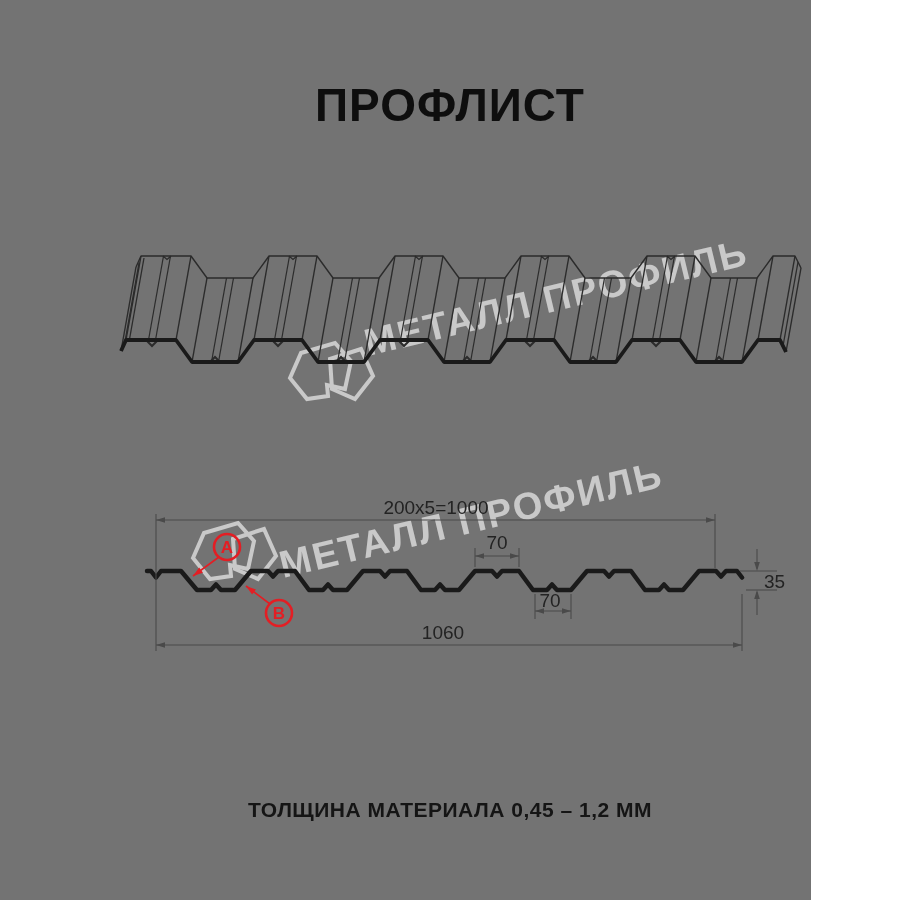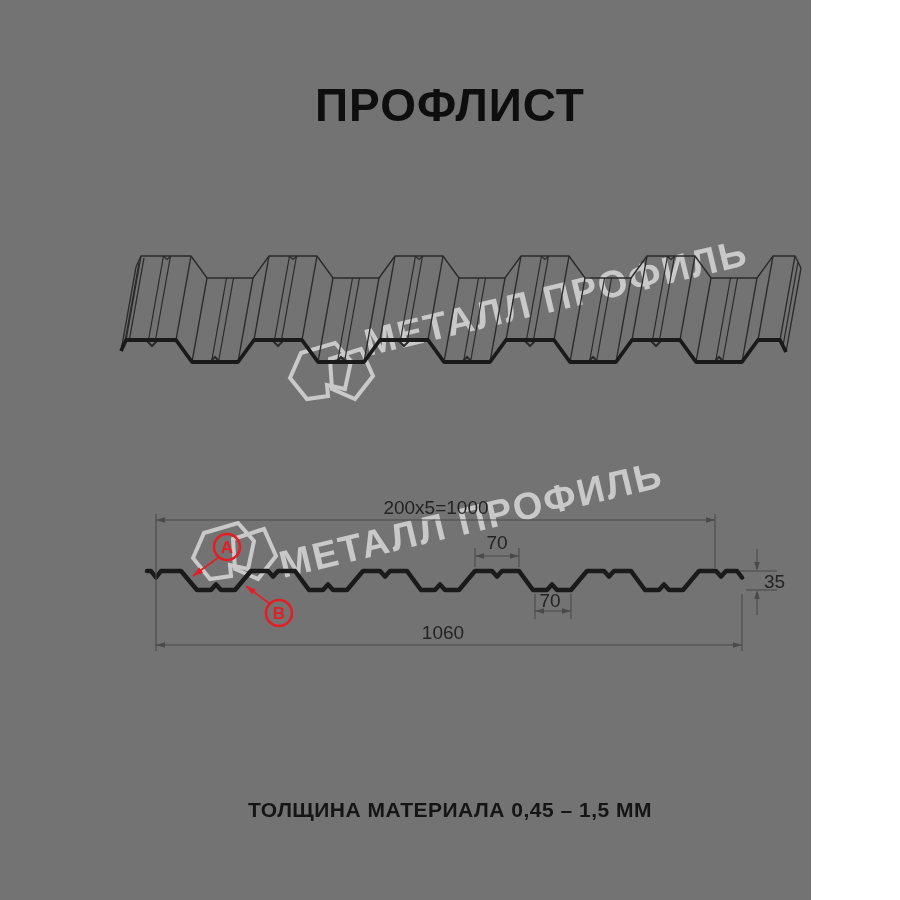--- a/index.html
+++ b/index.html
@@ -154,14 +154,14 @@
     <g>
       <circle cx="227" cy="547" r="13" fill="none" stroke="#e31e24" stroke-width="2.6"></circle>
       <text class="redtxt" x="227" y="553" text-anchor="middle">A</text>
     </g>
     <g>
       <circle cx="279" cy="613" r="13" fill="none" stroke="#e31e24" stroke-width="2.6"></circle>
       <text class="redtxt" x="279" y="619" text-anchor="middle">B</text>
     </g>
   </svg>
 
-  <div class="footer">ТОЛЩИНА МАТЕРИАЛА 0,45 – 1,5 ММ</div>
+  <div class="footer">ТОЛЩИНА МАТЕРИАЛА 0,45 – 1,2 ММ</div>
 </div>
 
 </body></html>

